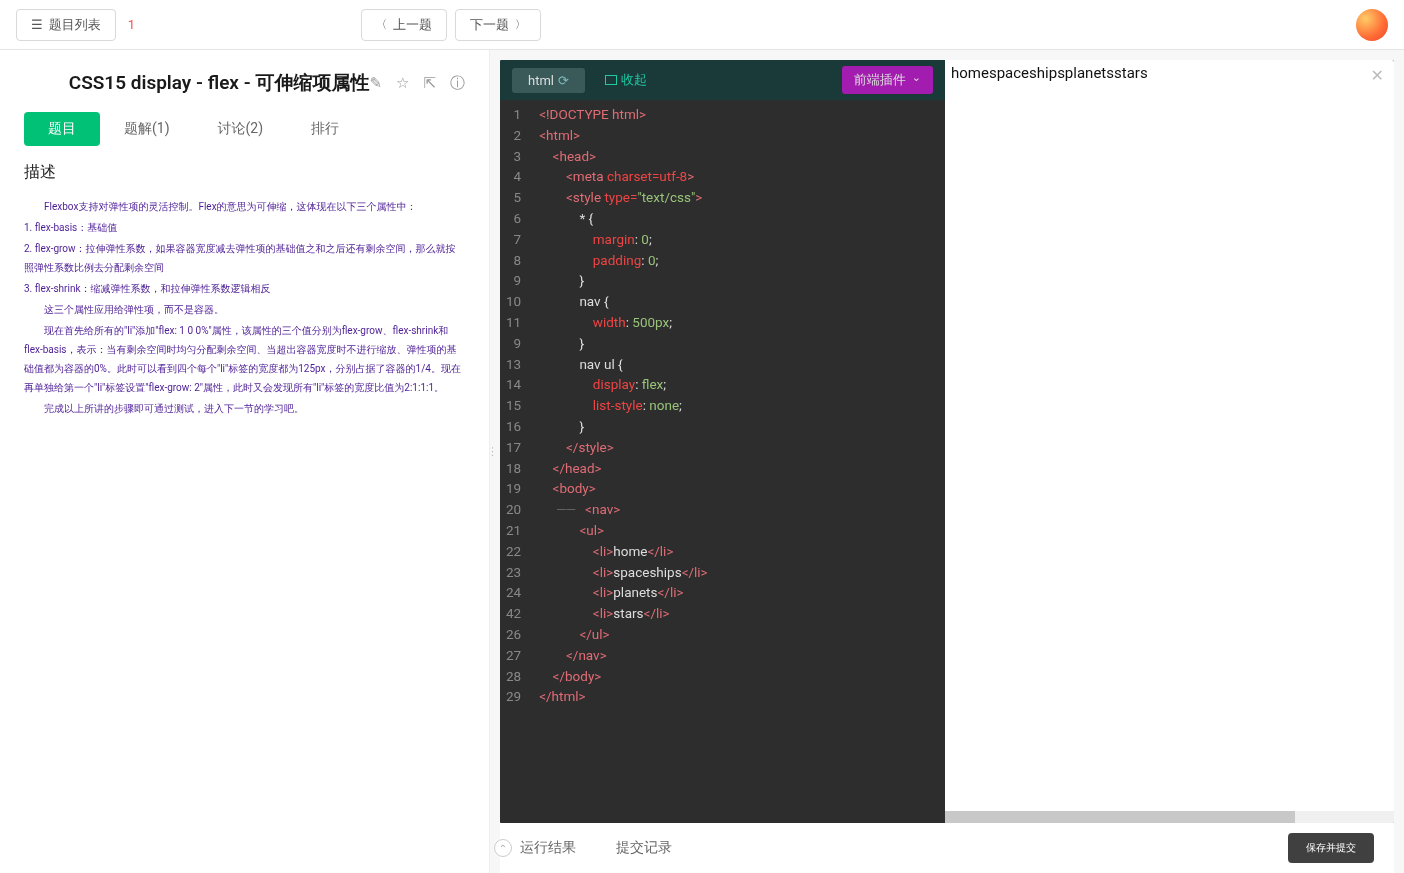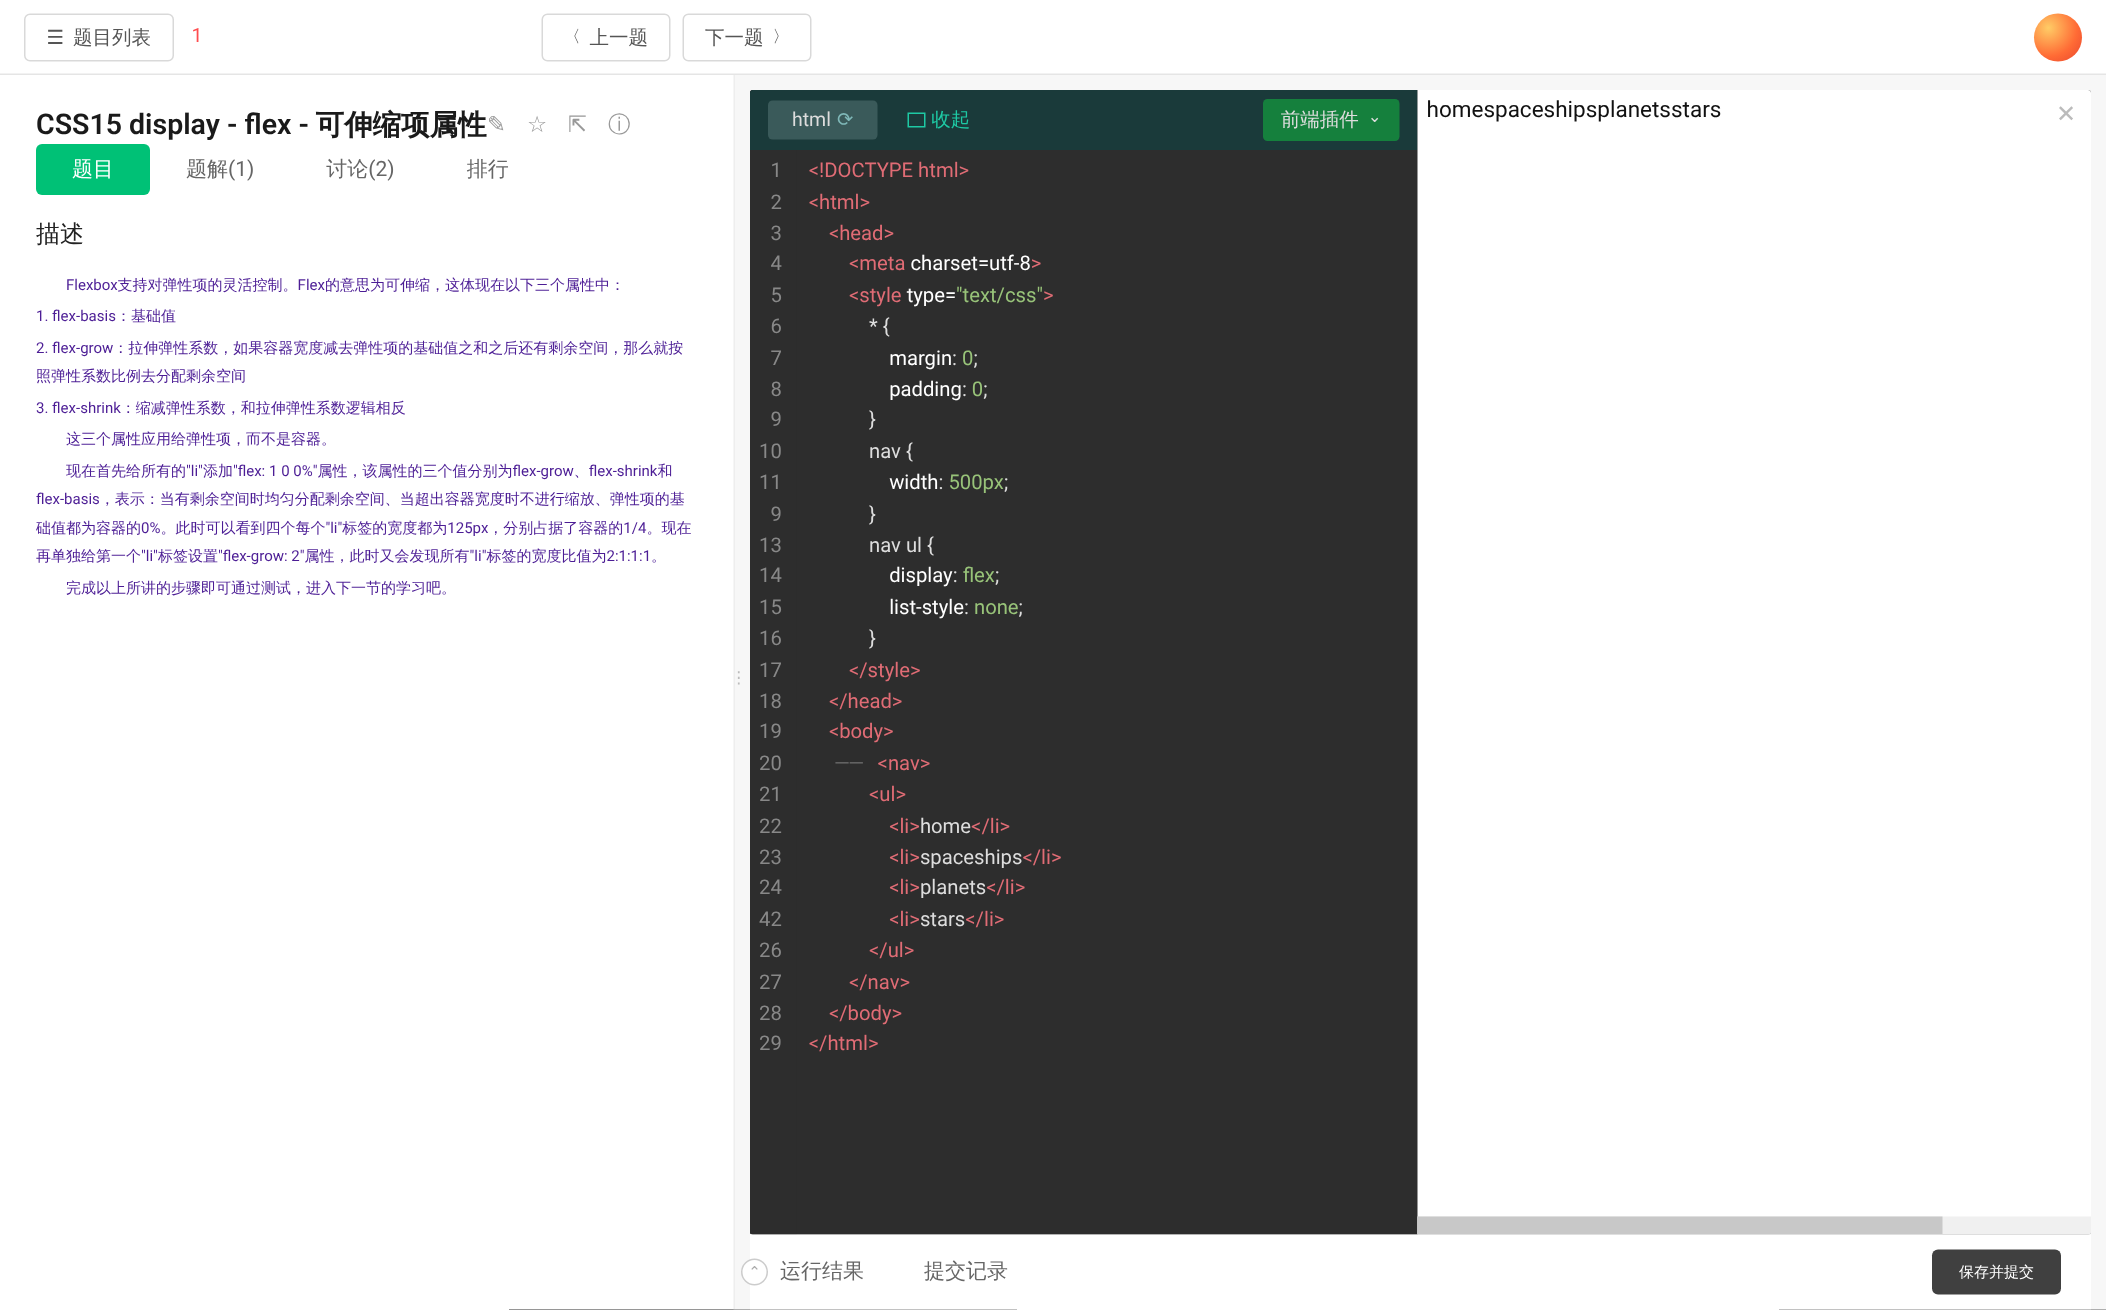--- a/index.html
+++ b/index.html
@@ -4,46 +4,46 @@
 <style>
 *{margin:0;padding:0;box-sizing:border-box;font-family:-apple-system,BlinkMacSystemFont,"Segoe UI",Roboto,"Helvetica Neue",Arial,sans-serif}
 body{background:#fff;color:#333;font-size:14px}
 .top-bar{height:50px;border-bottom:1px solid #e5e5e5;display:flex;align-items:center;padding:0 16px;justify-content:space-between}
 .top-left{display:flex;align-items:center;gap:8px}
 .btn-outline{border:1px solid #d9d9d9;background:#fff;padding:6px 14px;border-radius:4px;cursor:pointer;display:flex;align-items:center;gap:6px;color:#555;font-size:13px}
 .badge-red{color:#ff4d4f;font-size:13px;margin-left:4px}
 .avatar{width:32px;height:32px;border-radius:50%;background:radial-gradient(circle at 30% 30%,#ffcc66,#ff6b35 60%,#e8452e)}
 .main{display:flex;height:calc(100vh - 50px)}
 .left-pane{width:490px;padding:20px 24px;overflow-y:auto;border-right:1px solid #eee}
-.title-row{display:flex;align-items:center;justify-content:flex-start;margin-bottom:0}
+.title-row{display:flex;align-items:center;justify-content:flex-end;margin-bottom:16px}
 .title-row h2{font-size:19px;font-weight:600;color:#1a1a1a}
 .title-icons{display:flex;gap:14px;color:#999;font-size:15px}
 .title-icons span{cursor:pointer}
 .tabs{display:flex;margin-bottom:16px}
 .tab{padding:8px 24px;cursor:pointer;color:#666;font-size:14px}
 .tab.active{background:#00c176;color:#fff;border-radius:4px}
 .meta{display:flex;gap:18px;align-items:center;margin-bottom:22px;font-size:12px;color:#888}
 .meta .diff{color:#ff9800}
 .meta-item{display:flex;align-items:center;gap:4px}
 .section-h{font-size:16px;font-weight:400;margin-bottom:14px;color:#222}
 .desc p{line-height:1.9;color:#4c1d95;margin-bottom:2px;font-size:10px}
 .right-pane{flex:1;display:flex;flex-direction:column;background:#f7f7f7;padding:10px 10px 0 10px;position:relative}
 .editor-wrap{flex:1;display:flex;background:#2d2d2d;border-radius:2px;overflow:hidden}
 .editor-col{width:445px;display:flex;flex-direction:column;background:#2d2d2d}
 .editor-head{height:40px;background:#1a3a3a;display:flex;align-items:center;padding:0 12px;gap:20px}
 .editor-tab{background:#3a5a5a;padding:5px 16px;border-radius:3px;color:#ddd;font-size:13px;display:flex;align-items:center;gap:4px}
 .refresh-ic{color:#7fb8b8}
 .collapse-btn{color:#1ec9a4;font-size:13px;display:flex;align-items:center;gap:4px;cursor:pointer}
 .collapse-btn .box{width:12px;height:10px;border:1.5px solid #1ec9a4;display:inline-block}
-.plugins-btn{margin-left:auto;background:#15803d;color:#ddd;padding:5px 12px;border-radius:3px;font-size:13px;cursor:pointer;display:flex;align-items:flex-start;gap:6px}
+.plugins-btn{margin-left:auto;background:#a21caf;color:#ddd;padding:5px 12px;border-radius:3px;font-size:13px;cursor:pointer;display:flex;align-items:flex-start;gap:6px}
 .code-area{flex:1;display:flex;font-family:Consolas,Monaco,monospace;font-size:13.5px;overflow:auto;background:#2d2d2d}
 .gutter{background:#2d2d2d;color:#888;padding:4px 10px 4px 6px;text-align:right;user-select:none;line-height:20.8px}
 .code-lines{padding:4px 8px;color:#ddd;line-height:20.8px;white-space:pre}
 .code-lines .tag{color:#e06c75}
-.code-lines .attr{color:#ffffff}
+.code-lines .attr{color:#ef4444}
 .code-lines .str{color:#98c379}
 .code-lines .txt{color:#ddd}
 .code-lines .fold{color:#666;letter-spacing:-1px}
 .preview-col{flex:1;background:#fff;position:relative;display:flex;flex-direction:column}
 .preview-close{position:absolute;top:6px;right:10px;color:#bbb;cursor:pointer;font-size:16px}
 .preview-body{padding:4px 6px;font-size:15px;color:#111}
 .preview-scroll{height:12px;background:#f0f0f0;margin-top:auto;position:relative}
 .preview-scroll-thumb{position:absolute;left:0;top:0;height:100%;width:78%;background:#c8c8c8}
 .bottom-bar{height:50px;display:flex;align-items:center;padding:0 20px;gap:40px;background:#fff;position:relative}
 .bottom-tab{color:#666;font-size:14px;cursor:pointer}

